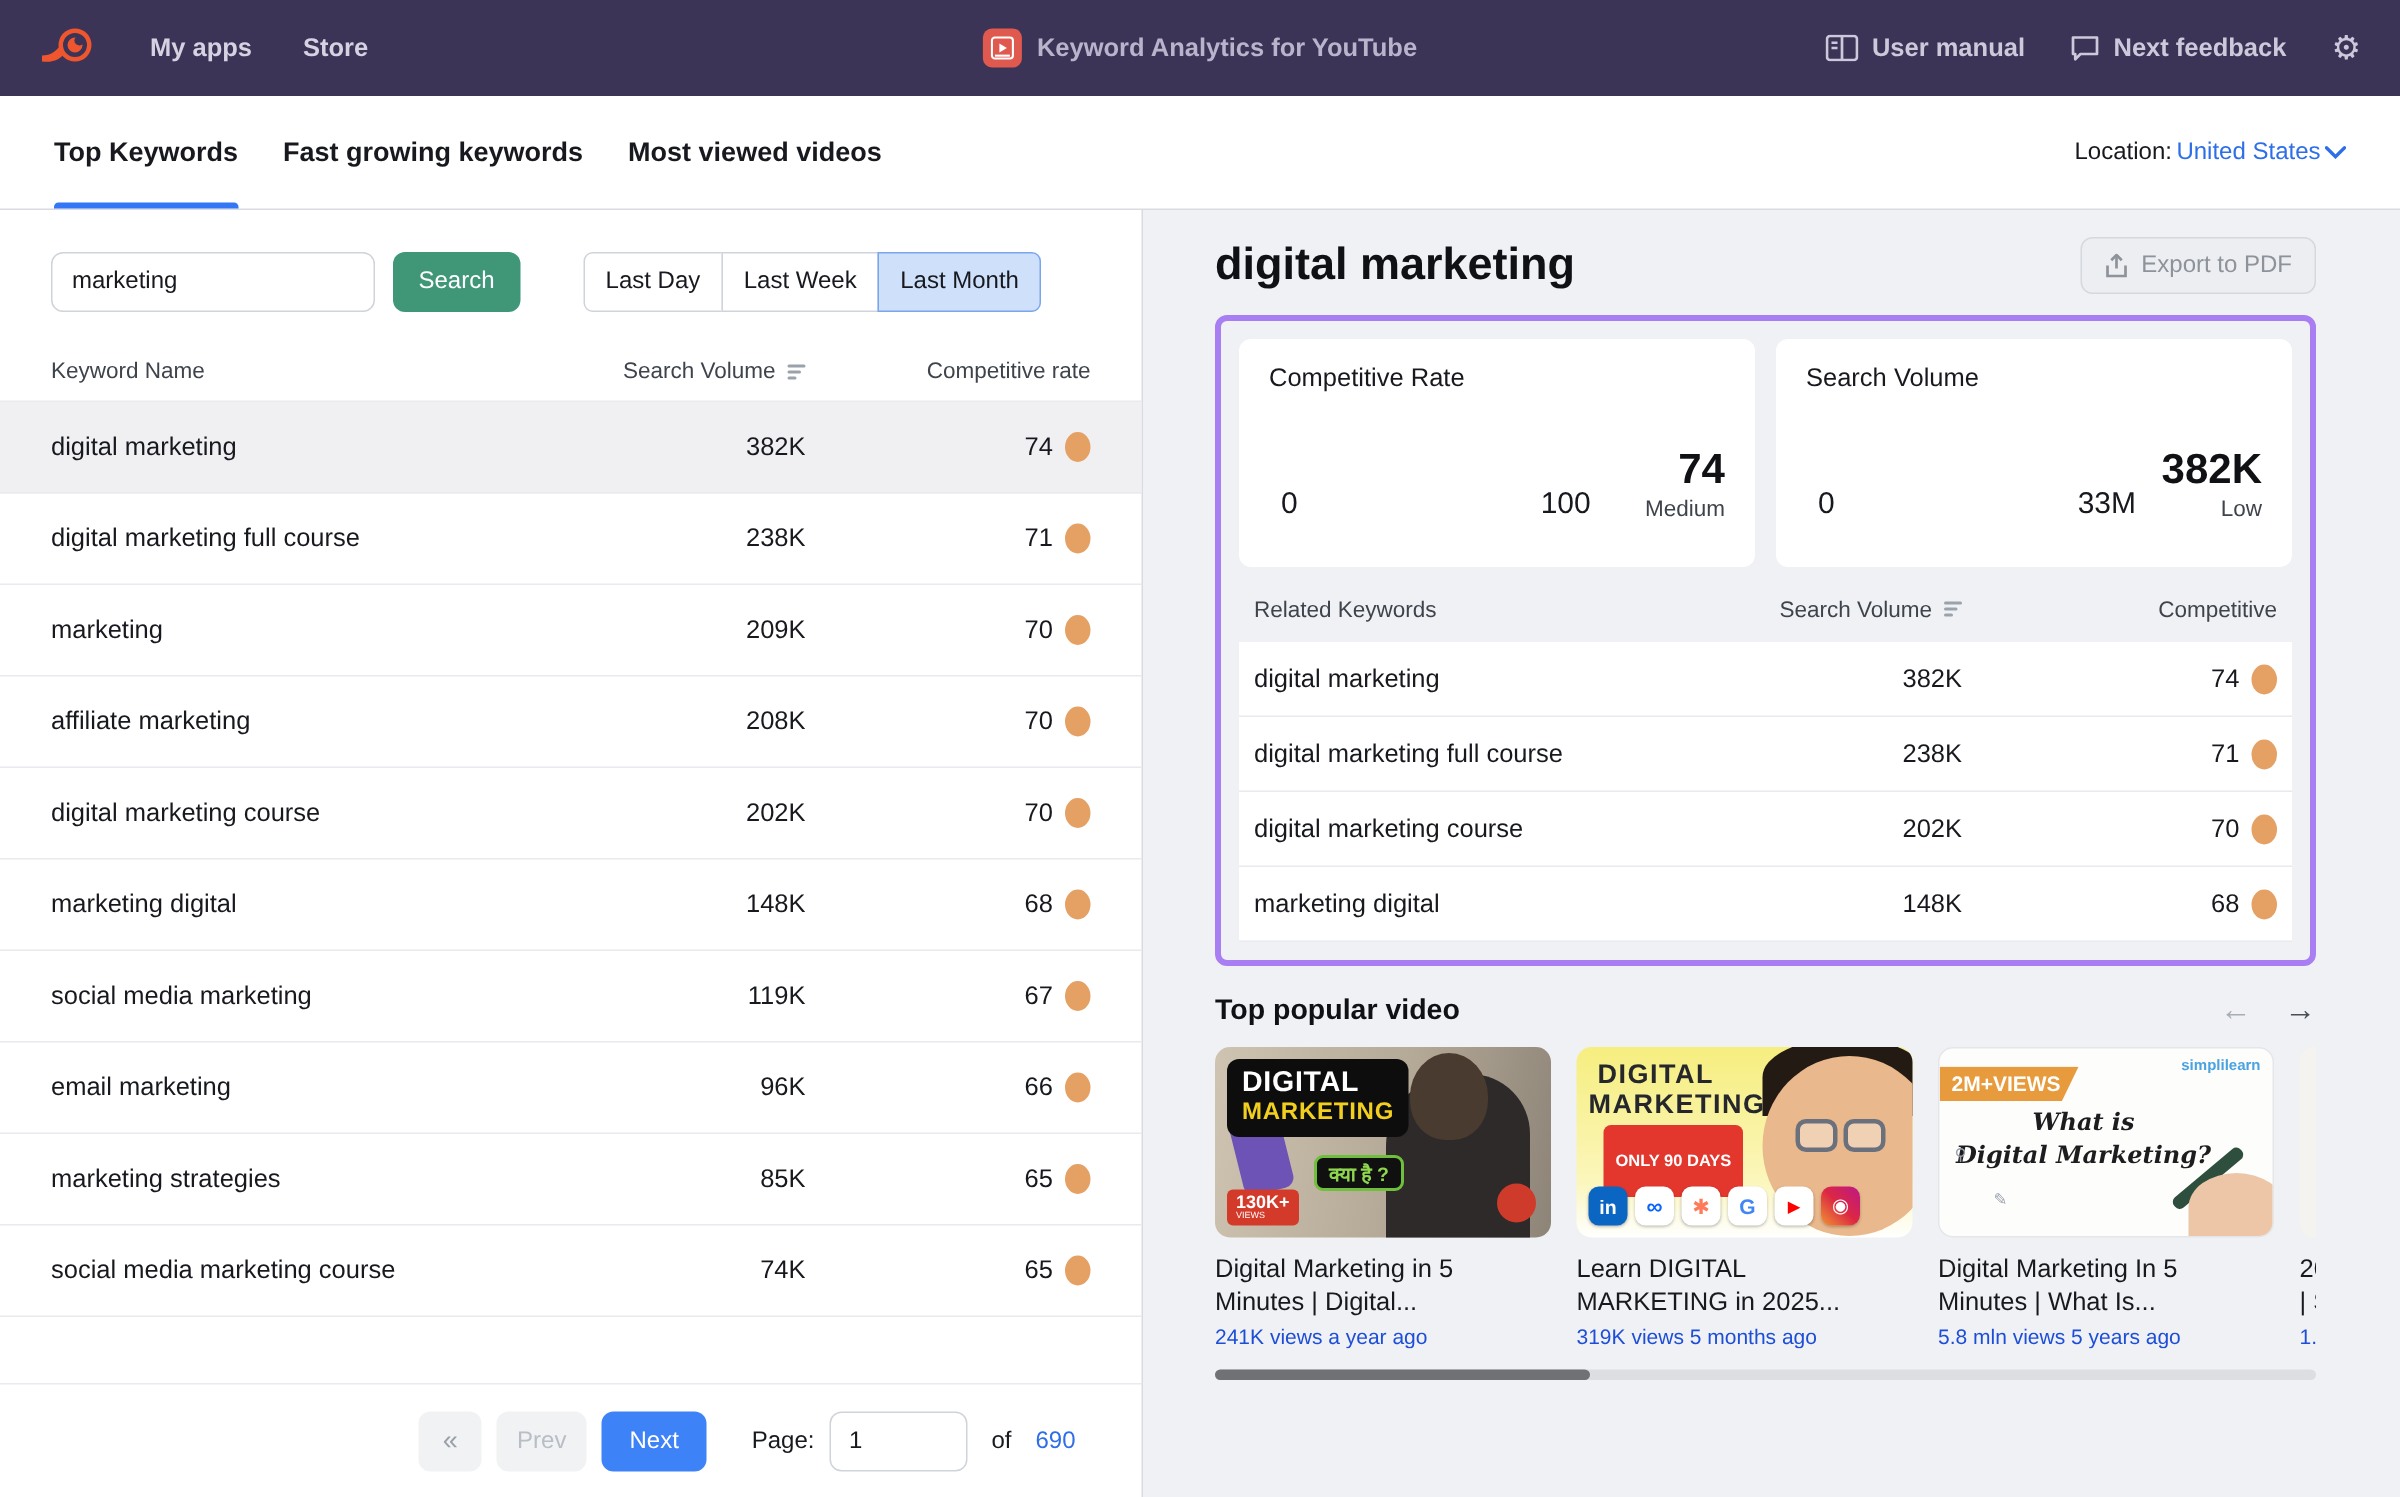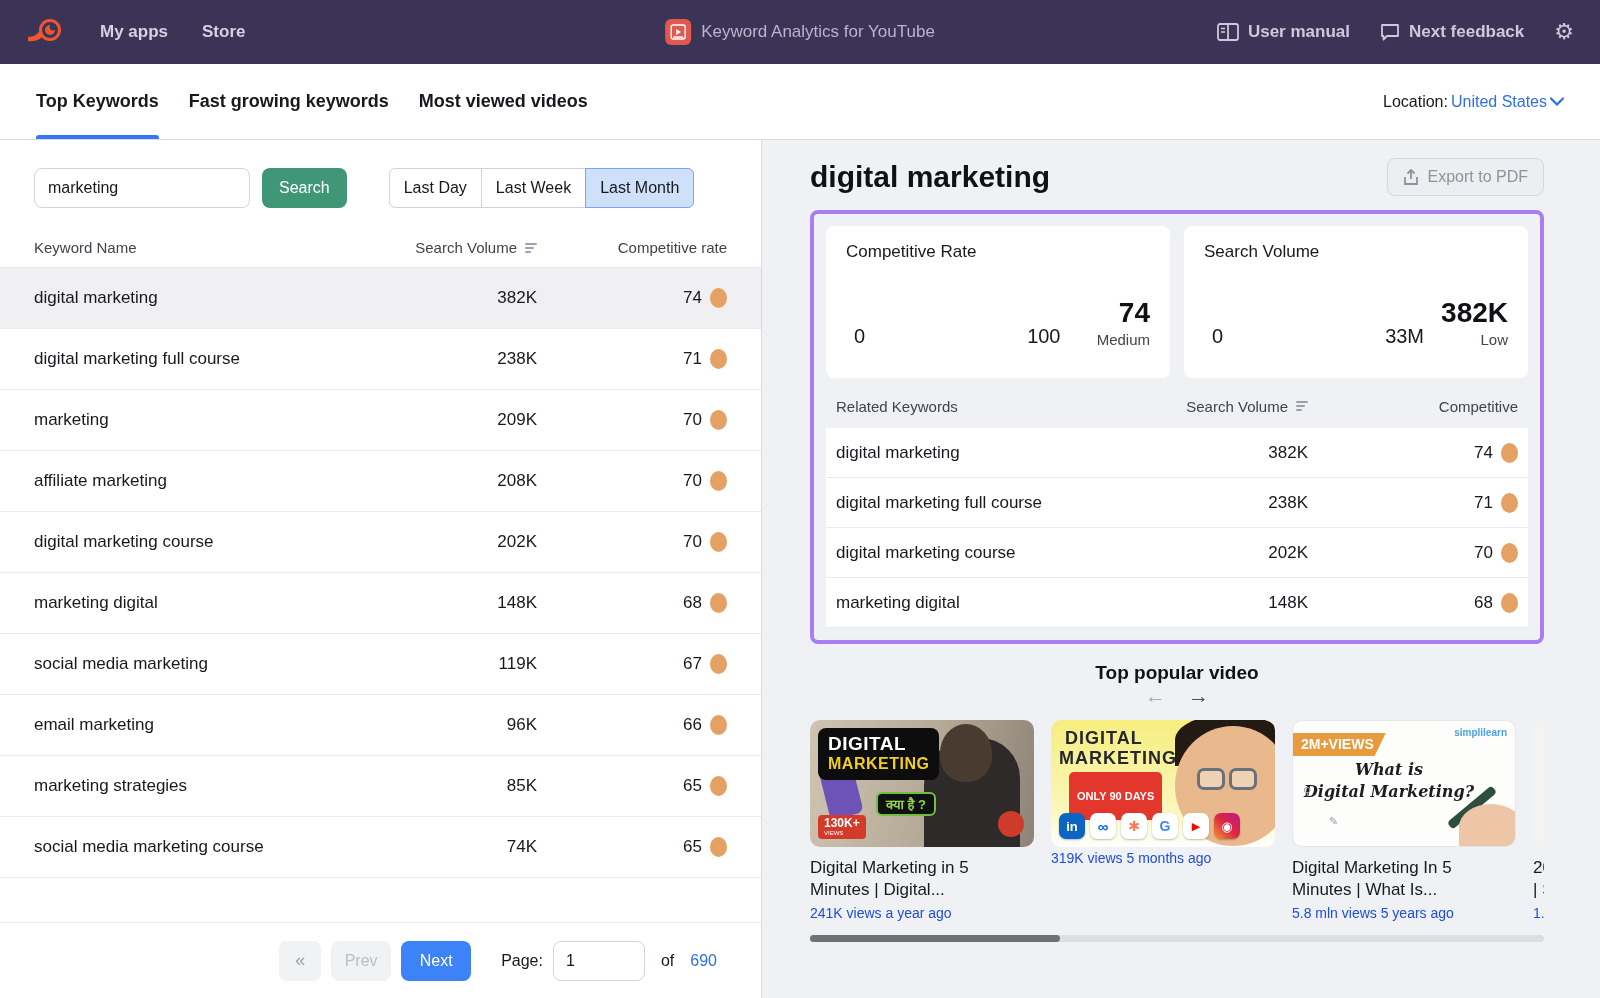--- a/index.html
+++ b/index.html
@@ -9,21 +9,21 @@
   
   .navbar { height:64px; background:#3c3457; display:flex; align-items:center;
     padding:0 26px; position:relative; color:#cdc9db; }
   .nav-item { font-size:17px; font-weight:700; color:#d6d2e2; margin-left:34px; cursor:pointer; }
   .nav-item:first-of-type { margin-left:30px; }
   .nav-center { position:absolute; left:50%; transform:translateX(-50%);
     display:flex; align-items:center; gap:10px; }
   .app-icon { width:26px; height:26px; background:#e0594f; border-radius:6px;
     display:flex; align-items:center; justify-content:center; }
   .app-icon svg { display:block; }
-  .nav-center-title { font-size:17px; font-weight:400; color:#b9b4cc; }
+  .nav-center-title { font-size:17px; font-weight:700; color:#b9b4cc; }
   .nav-right { margin-left:auto; display:flex; align-items:center; gap:30px; }
   .nav-right .link { display:flex; align-items:center; gap:9px; font-size:17px;
     font-weight:700; color:#cdc9db; cursor:pointer; }
   .gear { font-size:22px; color:#cdc9db; cursor:pointer; line-height:1; }
   .sm-logo { width:40px; height:34px; position:relative; }
 
   
   .tabbar { height:76px; background:#fff; border-bottom:1px solid #d9dbe0;
     display:flex; align-items:stretch; padding:0 36px; }
   .tab { display:flex; align-items:center; font-size:18px; font-weight:700;
@@ -117,21 +117,21 @@
   
   .rel-head { display:flex; align-items:center; height:44px; padding:0 10px;
     font-size:15px; color:#3f444c; margin-top:6px; }
   .rel-col-vol { width:230px; display:flex; justify-content:flex-end; align-items:center; gap:8px; }
   .rel-col-rate { width:210px; display:flex; justify-content:flex-end; align-items:center; gap:8px; }
   .rel-row { display:flex; align-items:center; height:50px; padding:0 10px;
     background:#fff; border-bottom:1px solid #e8eaee; font-size:17px; color:#17191e; cursor:pointer; }
   .rel-row:first-of-type { border-top:1px solid #e8eaee; }
 
   
-  .video-head { display:flex; align-items:center; justify-content:space-between; margin:18px 0 12px;flex-direction:column; }
+  .video-head { display:flex; align-items:center; justify-content:space-between; margin:18px 0 12px; }
   .video-heading { font-size:19px; font-weight:800; color:#101114; }
   .vh-arrows { display:flex; gap:22px; font-size:21px; }
   .arrow-left { color:#a9aeb5; cursor:pointer; }
   .arrow-right { color:#4a4f57; cursor:pointer; }
   .video-row { display:flex; gap:17px; overflow:hidden; }
   .vcard { width:224px; flex:0 0 224px; cursor:pointer; }
   .thumb { width:224px; height:127px; border-radius:10px; overflow:hidden; position:relative; }
   .vtitle { font-size:17px; font-weight:500; color:#17191e; line-height:1.32; margin-top:10px; }
   .vmeta { font-size:14px; color:#1d4ed8; margin-top:3px; }
 
@@ -519,20 +519,24 @@
           <span class="badge">ONLY 90 DAYS</span>
           <span class="tiles">
             <span class="tile in">in</span>
             <span class="tile meta">∞</span>
             <span class="tile hub">✱</span>
             <span class="tile g">G</span>
             <span class="tile yt">▶</span>
             <span class="tile ig">◉</span>
           </span>
         </div>
+        <div class="vtitle">
+          <div>Learn DIGITAL</div>
+          <div>MARKETING in 2025...</div>
+        </div>
         <div class="vmeta">319K views 5 months ago</div>
       </div>
 
       <div class="vcard">
         <div class="thumb t3">
           <span class="badge">2M+VIEWS</span>
           <span class="brand">simplilearn</span>
           <span class="cap">
             <div>What is</div>
             <div>Digital Marketing?</div>

